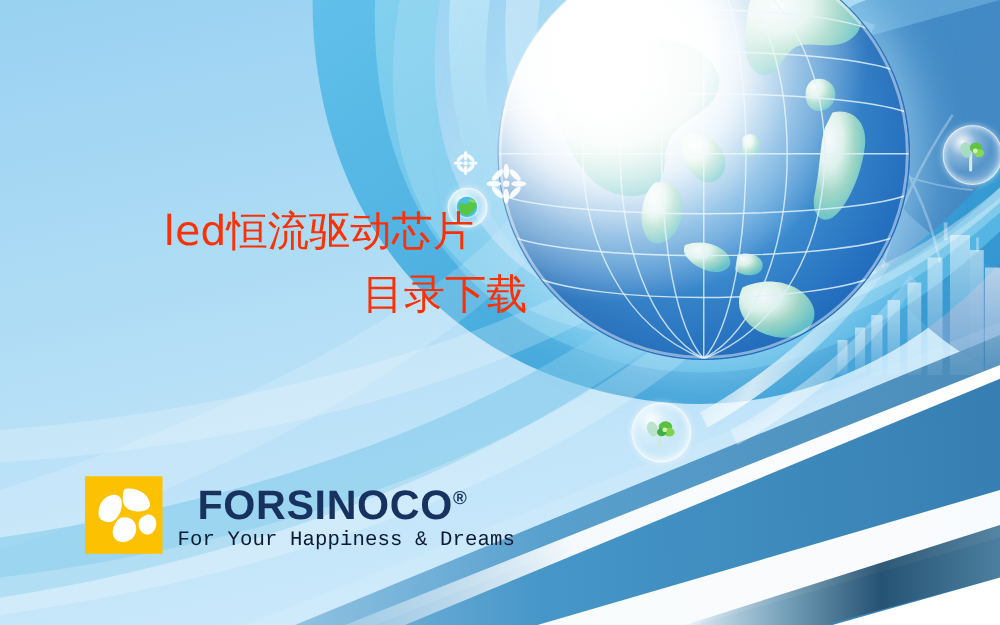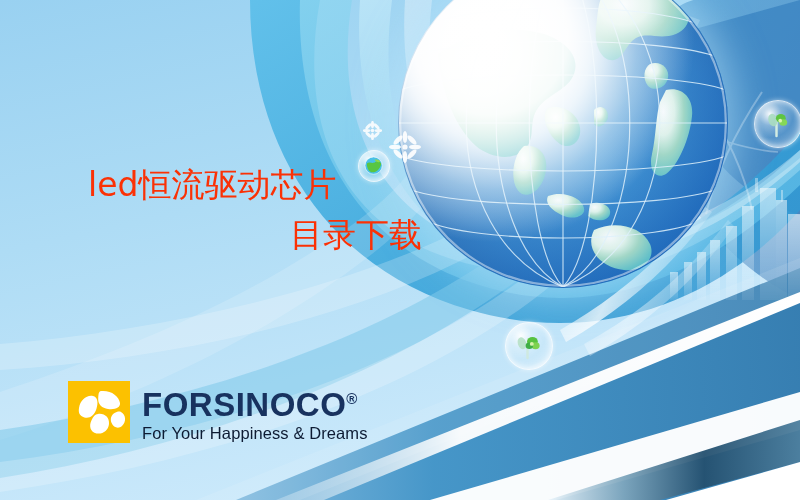--- a/index.html
+++ b/index.html
@@ -60,21 +60,21 @@
     left: 82px;
     top: 160px;
     width: 340px;
     color: #fb3105;
     font-family: "DejaVu Sans", "Liberation Sans", sans-serif;
     font-size: 33px;
     line-height: 50px;
     letter-spacing: 0px;
     white-space: nowrap;
   }
-  #headline .l1 { display: block; text-align: left; padding-left: 6px; }
+  #headline .l1 { display: block; text-align: center; padding-left: 6px; }
   #headline .l2 { display: block; text-align: right; padding-left: 14px; }
 
   
   #logo {
     position: absolute;
     left: 68px;
     top: 381px;
     display: flex;
     align-items: center;
   }
@@ -93,28 +93,29 @@
     justify-content: center;
   }
   #logo-wordmark {
     font-family: "Liberation Sans", sans-serif;
     font-weight: bold;
     font-size: 33px;
     line-height: 34px;
     color: #18325f;
     letter-spacing: 0.5px;
     white-space: nowrap;
+    margin-left: 16px;
   }
   #logo-wordmark .reg {
     font-size: 15px;
     vertical-align: super;
     letter-spacing: 0;
   }
   #logo-tagline {
-    font-family: Liberation Sans, sans-serif;
+    font-family: Liberation Mono, monospace;
     font-size: 16.5px;
     line-height: 20px;
     color: #0d1b33;
     letter-spacing: 0.1px;
     white-space: nowrap;
     margin-top: 1px;
   }
 </style>
 </head>
 <body>

